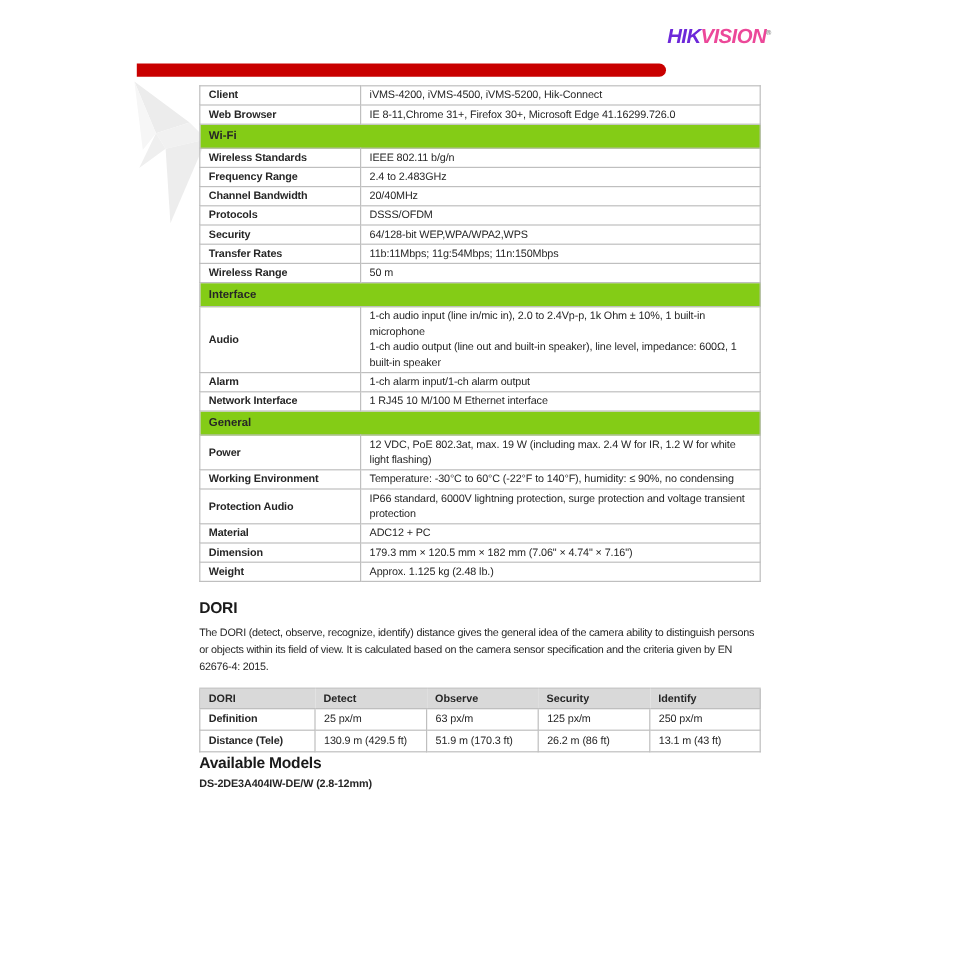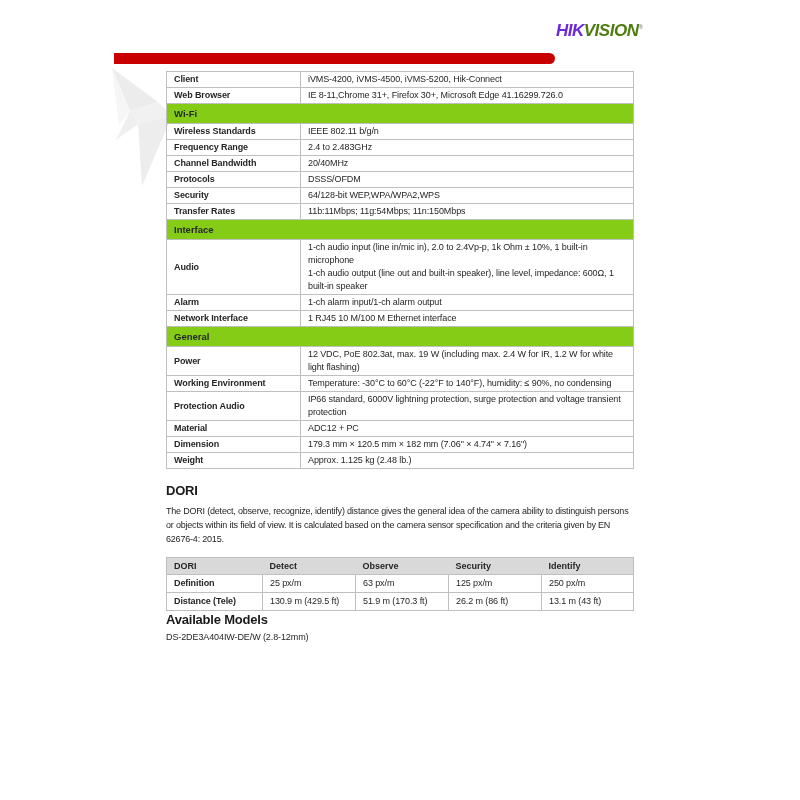--- a/index.html
+++ b/index.html
@@ -9,21 +9,21 @@
   }
   .redbar{
     position:absolute;left:114px;top:53px;width:441px;height:11px;
     background:#c90000;border-radius:0 6px 6px 0;
   }
   .logo{
     position:absolute;left:556px;top:21px;font-style:italic;font-weight:bold;
     font-size:17px;letter-spacing:-0.5px;white-space:nowrap;
   }
   .logo-hik{color:#6d28d9;}
-  .logo-vision{color:#4d7c0f;}
+  .logo-vision{color:#ec4899;}
   .logo-reg{font-size:6px;color:#8b8b8b;font-style:normal;vertical-align:super;letter-spacing:0;}
   .watermark{position:absolute;left:110px;top:64px;}
   .content{position:absolute;left:166px;top:71px;width:467px;}
   table{border-collapse:collapse;width:467px;table-layout:fixed;}
   .spec td{
     border:1px solid #bfbfbf;font-size:9px;line-height:13px;
     padding:1px 7px;vertical-align:middle;letter-spacing:-0.1px;
   }
   .spec .lbl{font-weight:bold;}
   .spec .val{white-space:pre-line;}
@@ -37,21 +37,21 @@
   .dori-table{border:1px solid #bfbfbf;}
   .dori-table th{
     background:#d9d9d9;font-size:9px;font-weight:bold;text-align:left;
     padding:3px 7px;border-top:1px solid #bfbfbf;border-bottom:1px solid #bfbfbf;
   }
   .dori-table td{
     border:1px solid #bfbfbf;font-size:9px;line-height:13px;
     padding:2px 7px;letter-spacing:-0.1px;
   }
   .dori-table .lbl{font-weight:bold;}
-  .model{font-size:9px;font-weight:normal;letter-spacing:-0.1px;margin-top:4px;}
+  .model{font-size:9px;font-weight:bold;letter-spacing:-0.1px;margin-top:4px;}
 </style>
 </head>
 <body>
 
 <div class="redbar"></div>
 
 <div class="logo">
   <span class="logo-hik">HIK</span><span class="logo-vision">VISION</span><span class="logo-reg">®</span>
 </div>
 
@@ -102,20 +102,24 @@
           <td class="val">DSSS/OFDM</td>
         </tr>
       <tr>
           <td class="lbl">Security</td>
           <td class="val">64/128-bit WEP,WPA/WPA2,WPS</td>
         </tr>
       <tr>
           <td class="lbl">Transfer Rates</td>
           <td class="val">11b:11Mbps; 11g:54Mbps; 11n:150Mbps</td>
         </tr>
+      <tr>
+          <td class="lbl">Wireless Range</td>
+          <td class="val">50 m</td>
+        </tr>
 
       <tr>
           <td class="sec" colspan="2">Interface</td>
         </tr>
       <tr>
           <td class="lbl">Audio</td>
           <td class="val">1-ch audio input (line in/mic in), 2.0 to 2.4Vp-p, 1k Ohm ± 10%, 1 built-in microphone
 1-ch audio output (line out and built-in speaker), line level, impedance: 600Ω, 1 built-in speaker</td>
         </tr>
       <tr>

